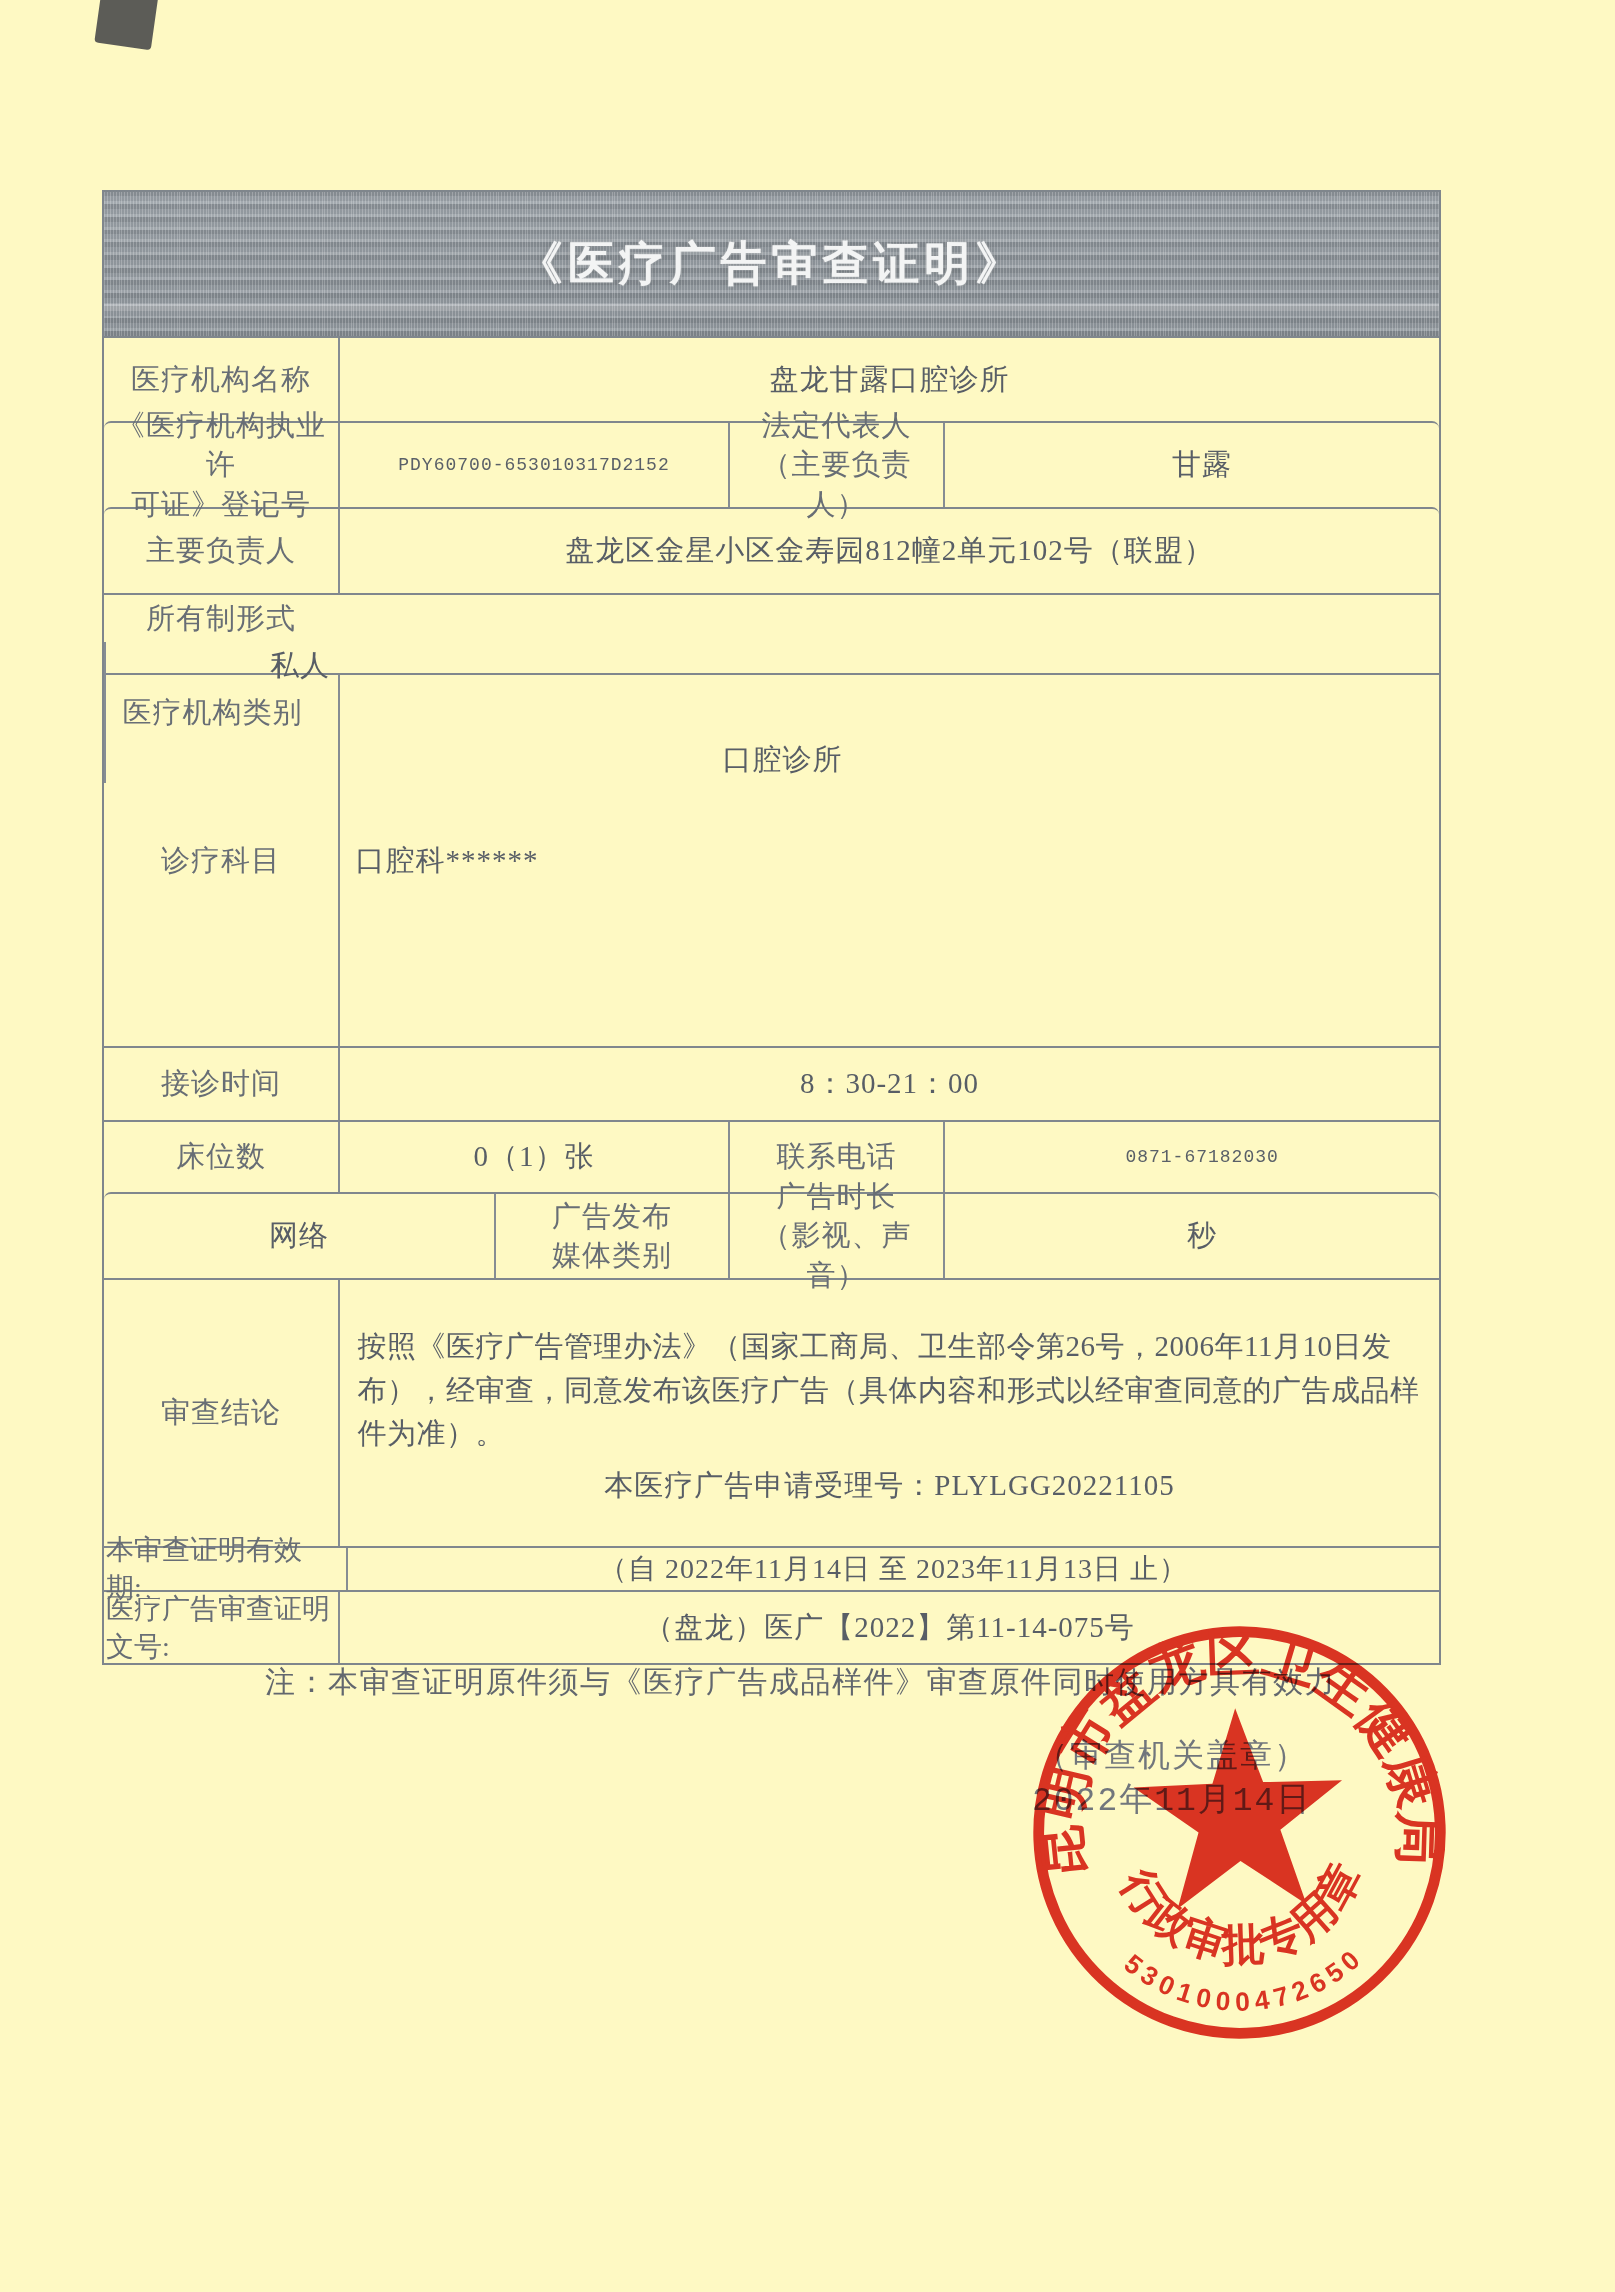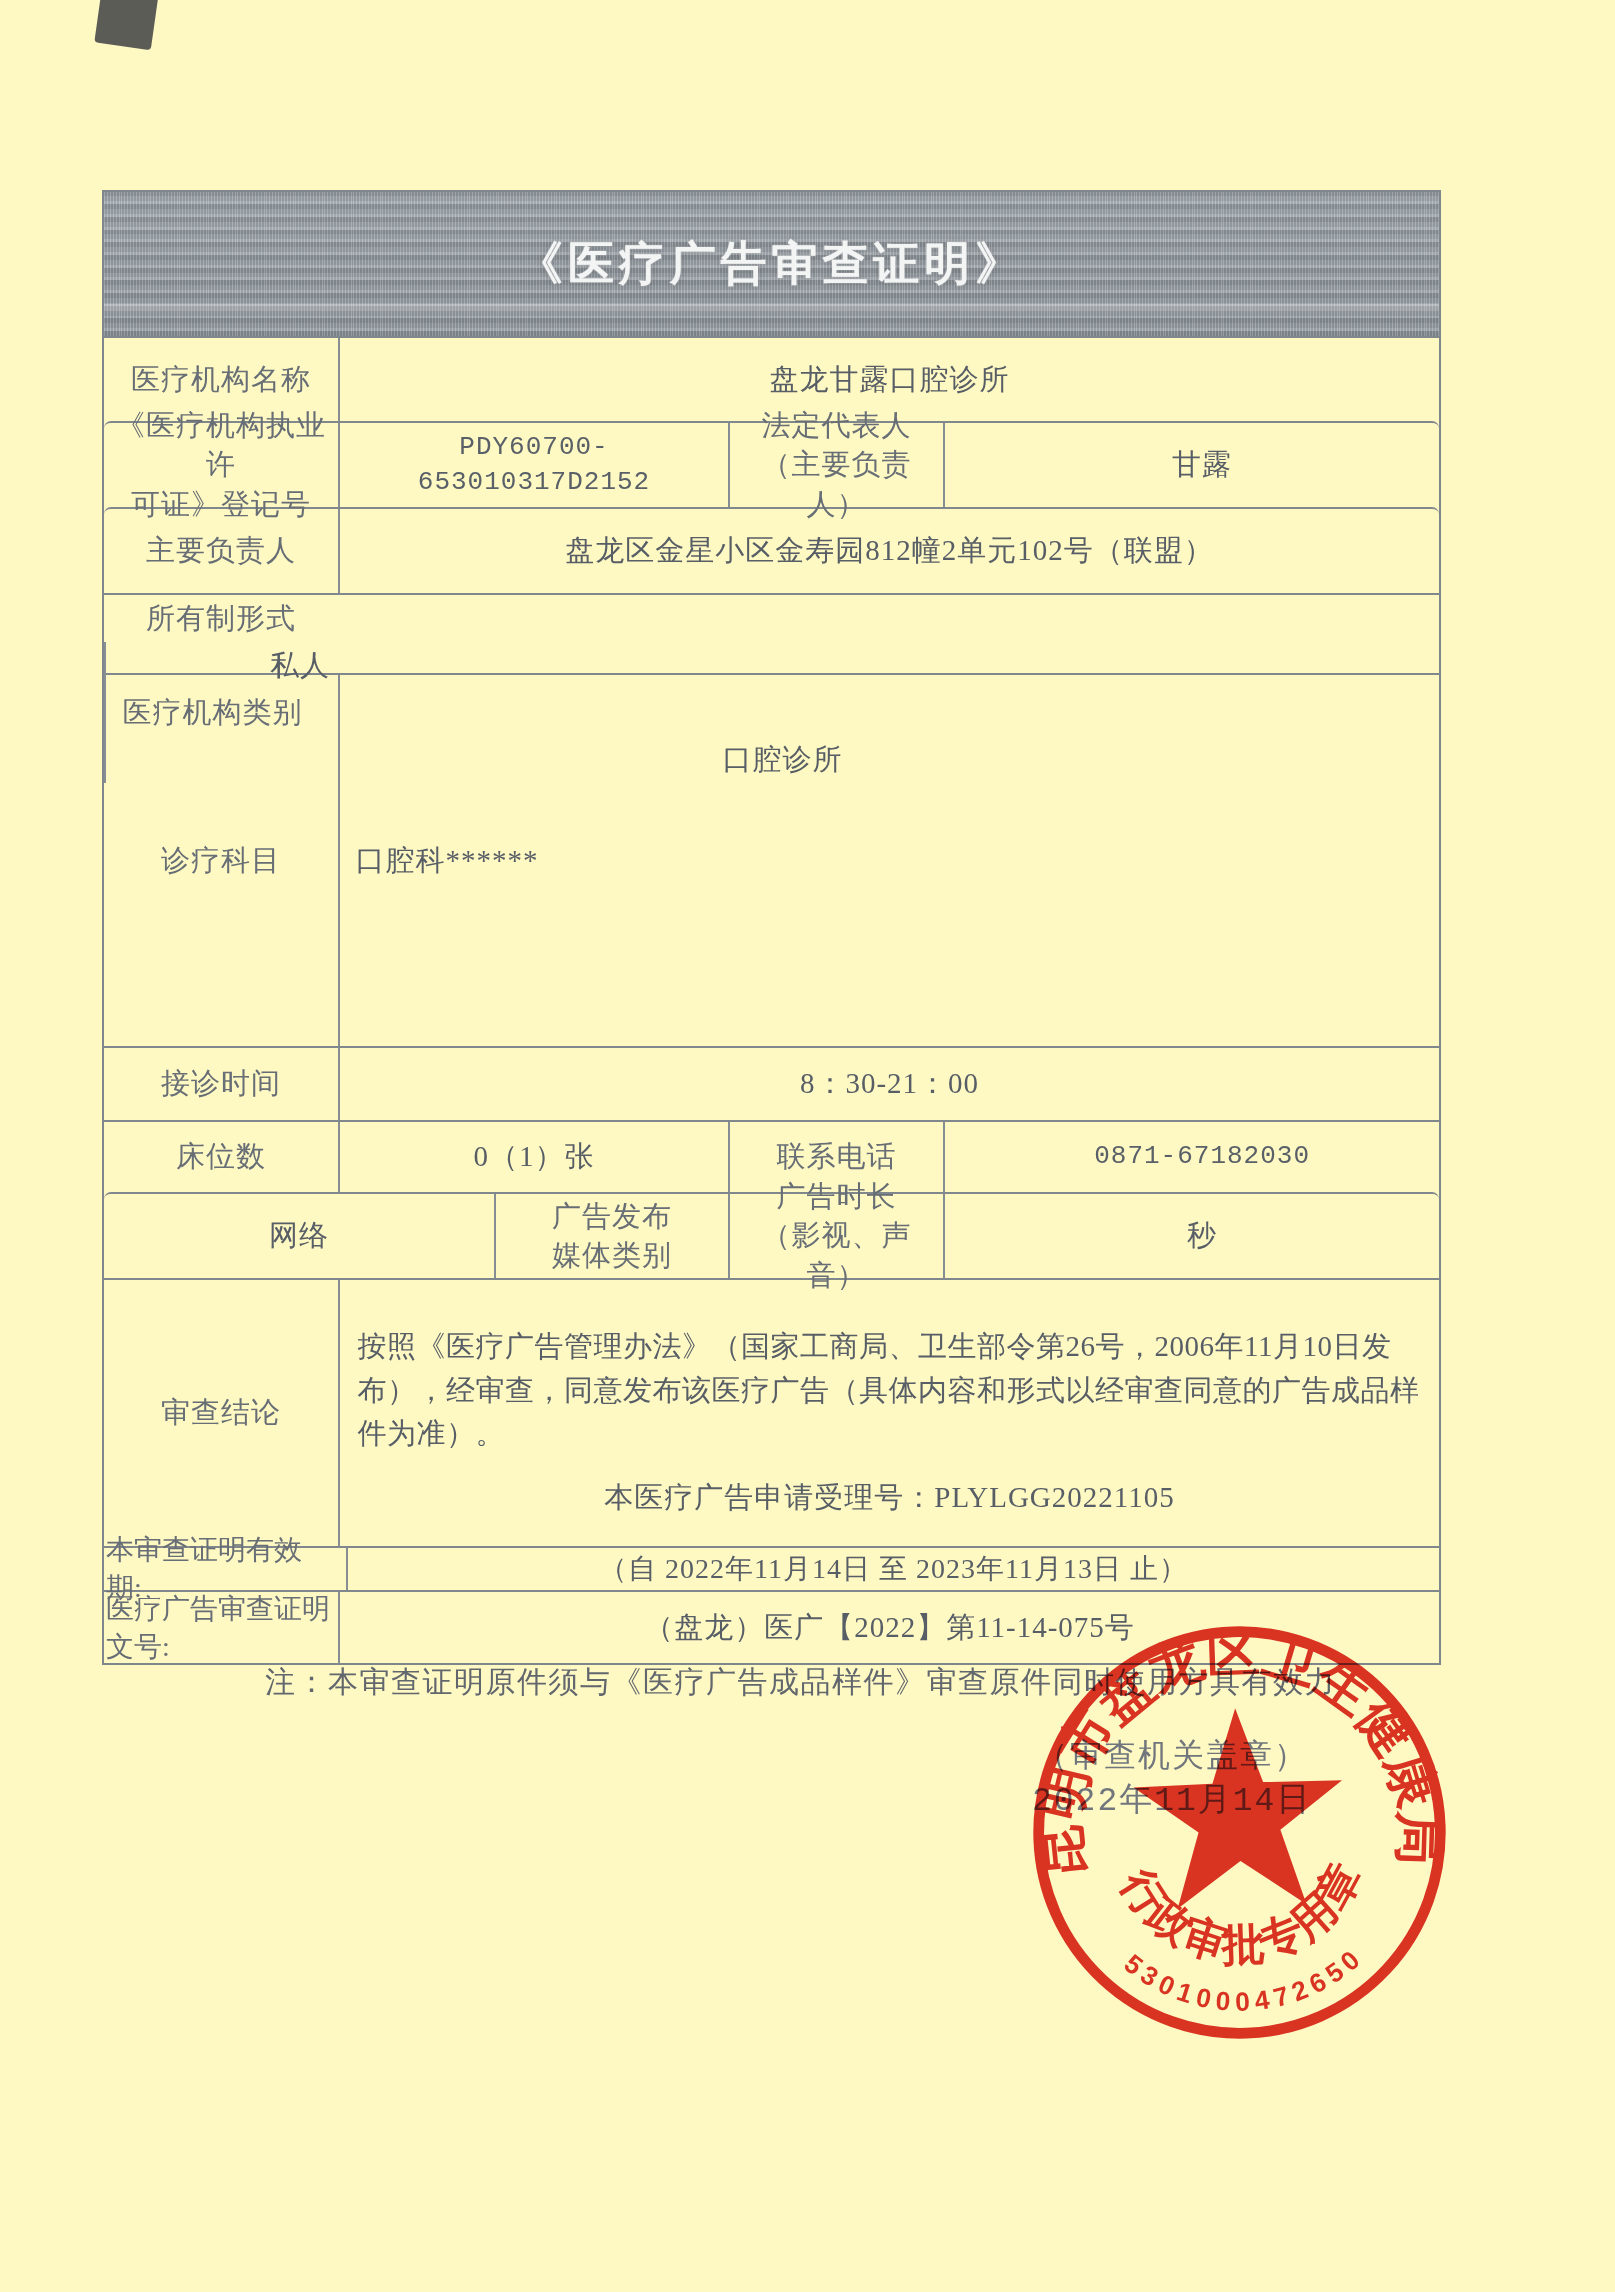--- a/index.html
+++ b/index.html
@@ -21,26 +21,26 @@
   .cell{box-sizing:border-box;border-left:2px solid #868d93;display:flex;align-items:center;
         justify-content:center;text-align:center;white-space:pre-line;font-size:29px;
         letter-spacing:1px;padding:3.9px 7.8px;line-height:1.35;}
   .cell:first-child{border-left:none;}
   .c1{width:234px;flex:none;color:#686e75;}
   .c2{width:390px;flex:none;}
   .c3{width:215px;flex:none;color:#686e75;}
   .c4{flex:1;padding-left:28px;}
   .span3{flex:1;}
   .left{justify-content:flex-start;text-align:left;}
-  .mono{font-family:"Liberation Mono","DejaVu Sans Mono",monospace;font-size:26px;letter-spacing:1px;color:#5a6068;}
+  .mono{font-family:"Liberation Mono","DejaVu Sans Mono",monospace;font-size:18px;letter-spacing:1px;color:#5a6068;}
   .val{color:#585e66;}
   .h87{height:85px;} .h88{height:86px;border-radius:7px;} .h82{height:80px;flex-direction:column;} .h382{height:373px;}
   .h76{height:74px;} .h74{height:72px;} .h275{height:268px;} .h45{height:44px;} .h75{height:73px;}
   .concl{flex-direction:column;justify-content:center;padding:9.8px 17.6px;}
-  .concl p{margin:16px;width:100%;text-align:left;font-size:29px;line-height:1.5;letter-spacing:0.5px;}
+  .concl p{margin:4px;width:100%;text-align:left;font-size:29px;line-height:1.5;letter-spacing:0.5px;}
   .concl .accept{margin-top:5.9px;width:100%;text-align:center;font-size:29px;letter-spacing:1px;}
   .tight-label{font-size:28px;padding:2px 2px;letter-spacing:0;}
   
   .note{position:absolute;left:265px;top:1662px;font-size:30px;letter-spacing:1.5px;color:#62676e;}
   .seal-caption{position:absolute;left:1036px;top:1734px;font-size:32px;letter-spacing:2px;color:#71767c;}
   .seal-date{position:absolute;left:1032px;top:1777px;font-size:33px;letter-spacing:2px;color:#71767c;
              font-family:"Liberation Mono","DejaVu Sans Mono",monospace;}
   
   .stamp{position:absolute;left:1024px;top:1617px;width:431px;height:431px;
          mix-blend-mode:multiply;opacity:.93;transform:rotate(-2deg);}

